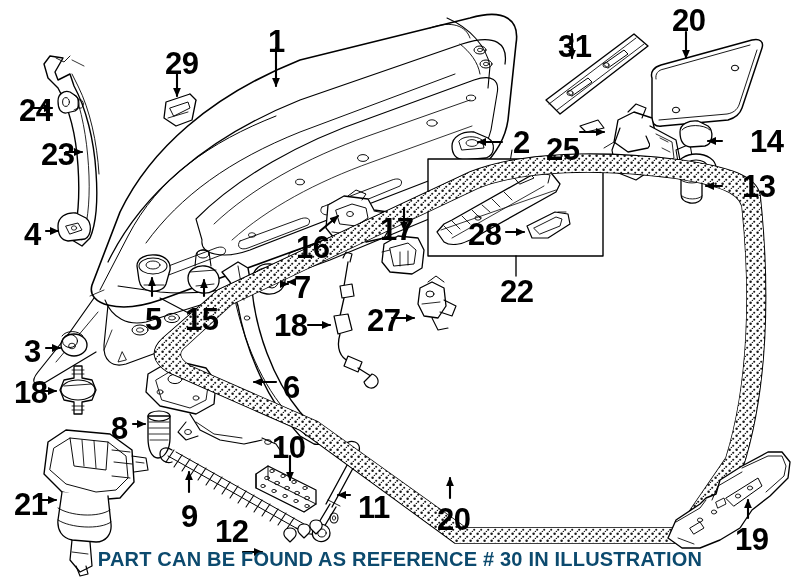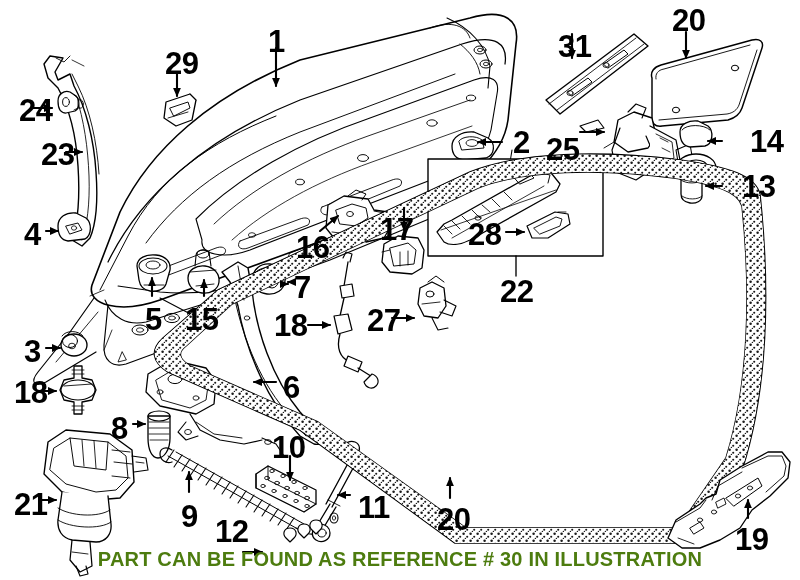--- a/index.html
+++ b/index.html
@@ -32,21 +32,21 @@
   .callout.n{ font-size:31px; letter-spacing:-0.5px; }
   .footnote{
     position:absolute;
     left:0; top:548px;
     width:800px;
     text-align:center;
     font-family:"Liberation Sans","DejaVu Sans",sans-serif;
     font-weight:700;
     font-size:20px;
     letter-spacing:0.2px;
-    color:#4d7c0f;
+    color:#0c4a6e;
     user-select:none;
   }
 </style>
 </head>
 <body>
 
 <div id="stage">
 
   <svg id="artboard" viewBox="0 0 800 580" xmlns="http://www.w3.org/2000/svg">
     <defs>

